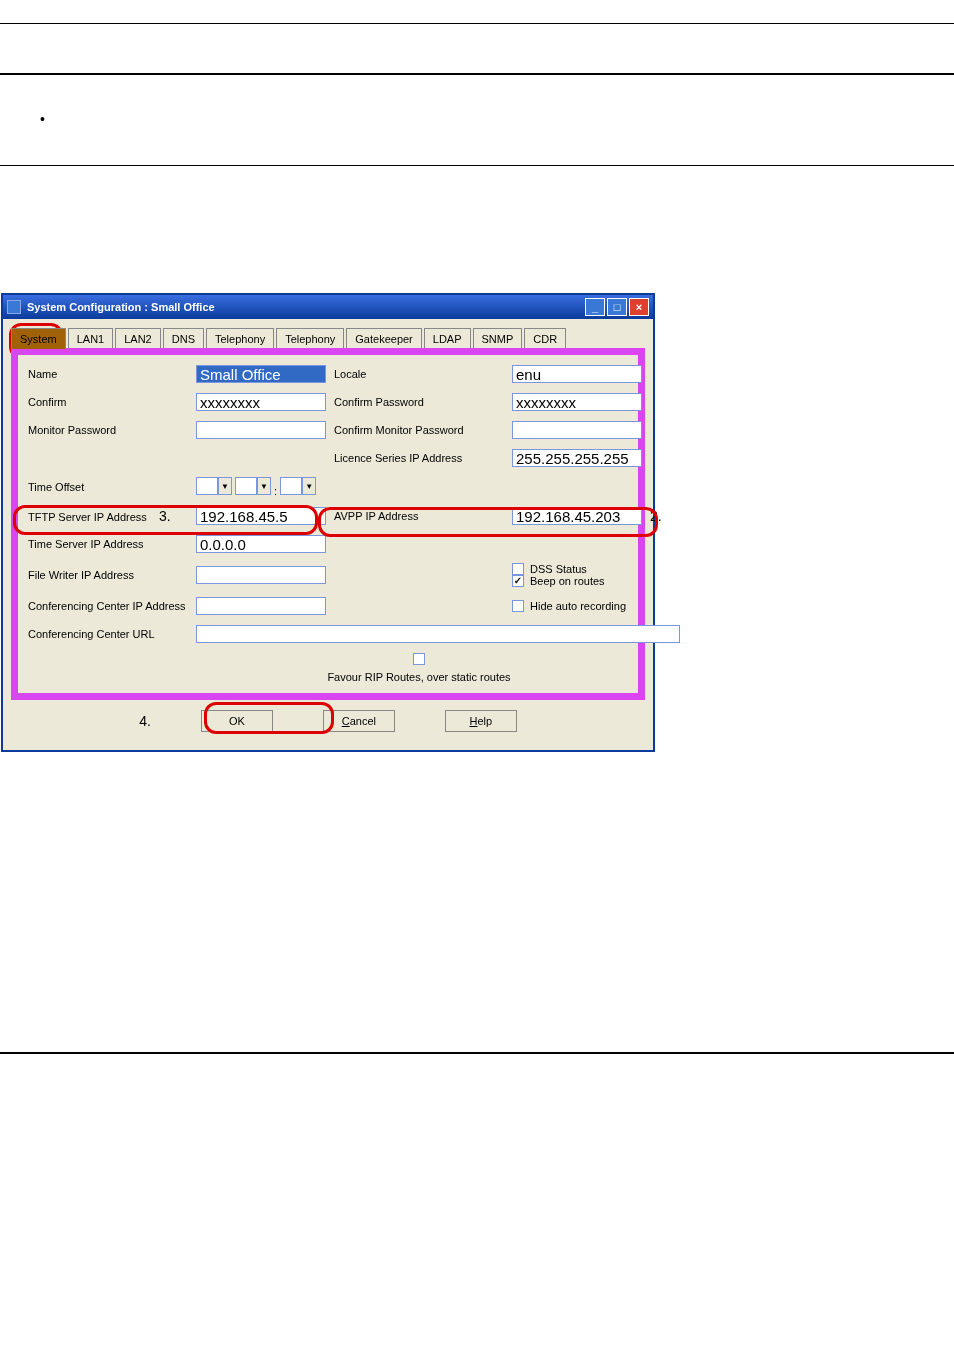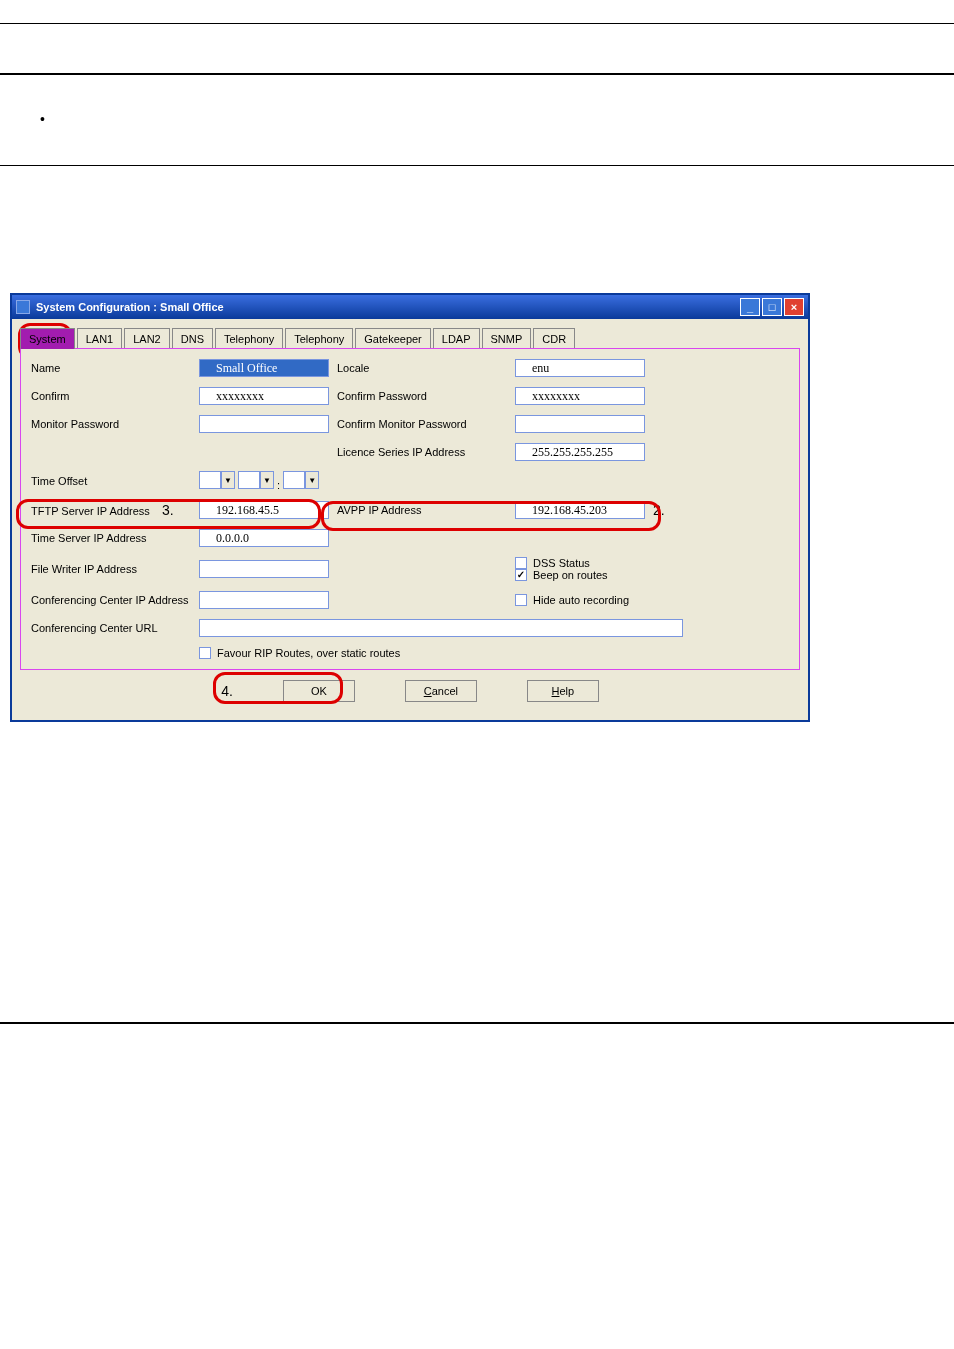--- a/index.html
+++ b/index.html
@@ -3,36 +3,36 @@
 <meta charset="utf-8">
 <style>
 * { box-sizing: border-box; margin: 0; padding: 0; }
 body { font-family: Arial, sans-serif; background: #fff; width: 954px; margin: 0 auto;825 padding: 40px 60px; font-size: 12px; color: #000; }
 .doc-section { margin-bottom: 20px; }
 .hr { border: none; border-top: 1px solid #000; margin: 6px 0; }
 .hr-thick { border: none; border-top: 2px solid #000; margin: 6px 0; }
 .hidden-text { color: #fff; user-select: text; font-size: 12px; line-height: 1.4; }
 .bullet-row { display: flex; gap: 12px; margin: 4px 0 4px 40px; }
 .bullet { font-size: 14px; line-height: 1; }
-.win { border: 2px solid #0a3a9a; width: 800px; margin: 10px 10px; background: #ece9d8; font-family: Tahoma, sans-serif; font-size: 11px; }
+.win { border: 2px solid #0a3a9a; width: 654px; margin: 10px 1px; background: #ece9d8; font-family: Tahoma, sans-serif; font-size: 11px; }
 .titlebar { background: linear-gradient(#3a6ee0, #0a3a9a); color: #fff; display: flex; align-items: center; padding: 3px 4px; font-weight: bold; }
 .titlebar .icon { width: 14px; height: 14px; background: #3a78d8; border: 1px solid #88a8e8; margin-right: 6px; }
 .titlebar .title { flex: 1; }
 .win-btns { display: flex; gap: 2px; }
 .win-btn { width: 20px; height: 18px; display: flex; align-items: center; justify-content: center; font-weight: bold; border: 1px solid #fff; }
 .win-btn.min { background: #3a78d8; color:#fff; }
 .win-btn.max { background: #3a78d8; color:#fff; }
 .win-btn.close { background: #e04030; color:#fff; }
 .tabs { display: flex; gap: 0; padding: 8px 8px 0 8px; background: #ece9d8; }
 .tab { padding: 4px 8px; border: 1px solid #888; border-bottom: none; background: #ece9d8; margin-right: 2px; position: relative; top: 1px; }
-.tab.active { background: #a21caf; border-top: 1px solid #888; z-index: 2; }
-.tab-page { border: 1px solid #d946ef; background: #ece9d8; margin: 0 8px; padding: 10px; position: relative; }
+.tab.active { background: #a16207; border-top: 1px solid #888; z-index: 2; }
+.tab-page { border: 7px solid #d946ef; background: #ece9d8; margin: 0 8px; padding: 10px; position: relative; }
 .form-grid { display: grid; grid-template-columns: 160px 130px 170px 130px 30px; row-gap: 10px; column-gap: 8px; align-items: center; }
 .lbl { color: #000; }
-.inp { border: 1px solid #7a96df; background: #fff; height: 18px; padding: 1px 16px; font-family: Liberation Serif, serif; font-size: 12px; width: 100%; }
+.inp { border: 1px solid #7a96df; background: #fff; height: 18px; padding: 1px 3px; font-family: Liberation Sans, sans-serif; font-size: 15px; width: 100%; }
 .inp.sel { background: #316ac5; color: #fff; }
 .dd { display:inline-flex; align-items:center; }
 .dd-box { border:1px solid #7a96df; background:#fff; height:18px; width:22px; }
 .dd-btn { border:1px solid #7a96df; background:#ece9d8; height:18px; width:14px; display:flex; align-items:center; justify-content:center; font-size:8px; }
 .chk { display:flex; align-items:center; gap:6px; }
 .chkbox { width:12px; height:12px; border:1px solid #7a96df; background:#fff; display:flex; align-items:center; justify-content:center; font-size:10px; line-height:1; }
 .chkbox.checked::after { content:"✓"; color:#000; font-weight:bold; }
 .bottom-bar { display:flex; justify-content:center; gap:50px; padding:10px; background:#ece9d8; align-items:center; margin: 0 8px 8px; }
 .btn { width: 72px; height: 22px; border: 1px solid #888; background: #ece9d8; font-family: Tahoma, sans-serif; font-size:11px; cursor:pointer; }
 .underline { text-decoration: underline; }
@@ -181,21 +181,21 @@
         <div class="chk">
             <span class="chkbox"></span>
             <span>Hide auto recording</span>
           </div>
         <div></div>
 
         <div class="lbl">Conferencing Center URL</div>
         <input class="inp wide-inp" value="" style="">
 
         <div></div>
-        <div class="chk" style="grid-column: 2 / span 3;">
+        <div class="chk" style="grid-column: 2 / span 3; flex-direction: column;">
             <span class="chkbox"></span>
             <span>Favour RIP Routes, over static routes</span>
           </div>
       </div>
 
       <div class="callout" style="left:-5px; top:150px; width:305px; height:30px;"></div>
       <div class="callout" style="left:300px; top:152px; width:340px; height:30px;"></div>
     </div>
 
     <div class="bottom-bar" style="position:relative;">

